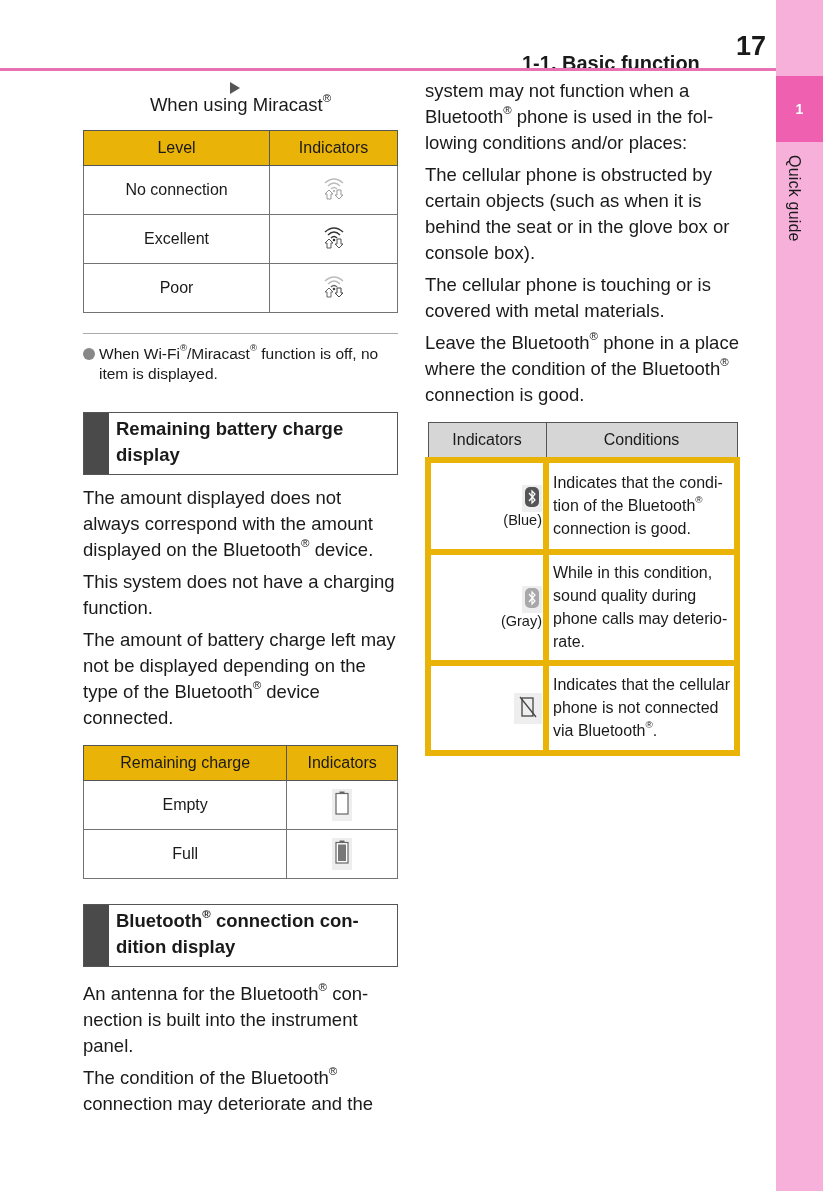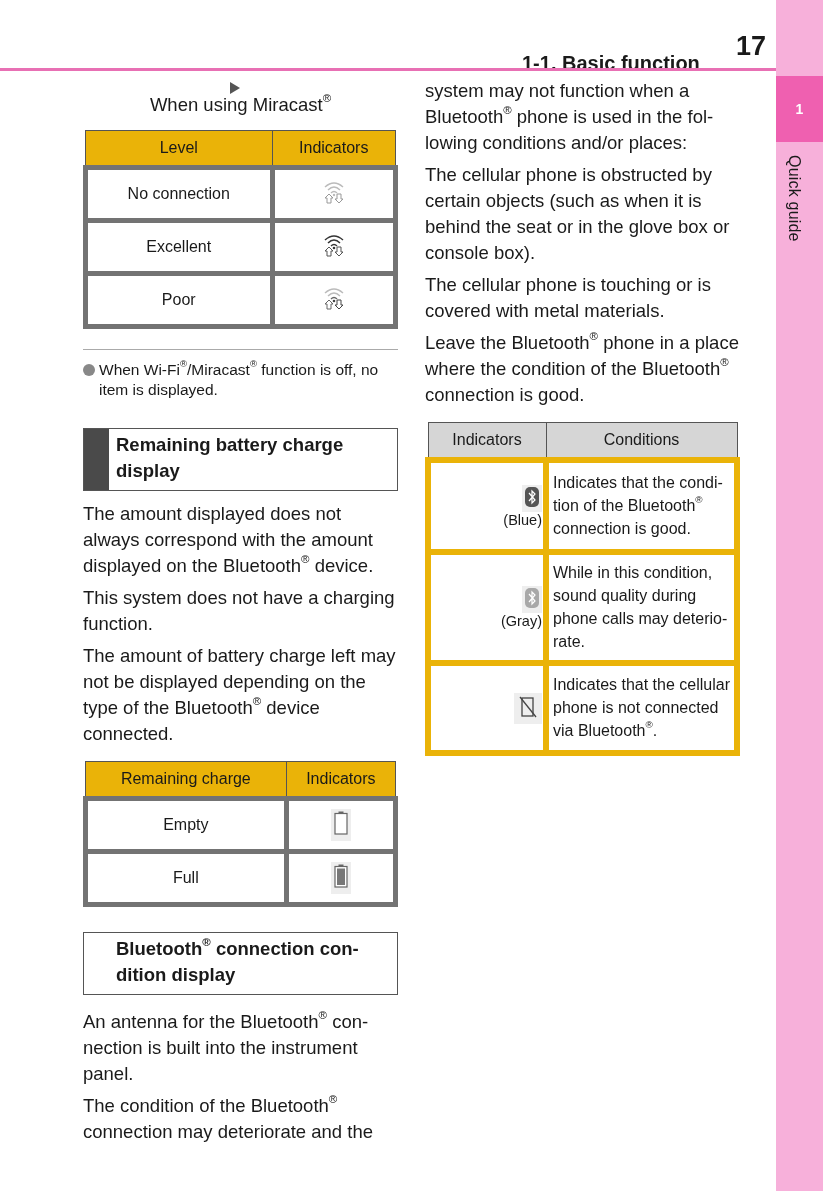--- a/index.html
+++ b/index.html
@@ -24,21 +24,21 @@
   .col { position:absolute; }
   .left { left:83px; top:82px; width:315px; }
   .right { left:425px; top:78px; width:315px; }
 
   .p { font-size:18.5px; line-height:26px; margin:0 0 6px 0; }
   .sub-h { font-size:18.5px; margin:0 0 14px 0; display:flex; align-items:center;flex-direction:column; }
   .sub-h .tri { width:0; height:0; border-top:6px solid transparent; border-bottom:6px solid transparent; border-left:10px solid #555; margin-right:12px; }
 
   table.t { border-collapse:collapse; width:315px; font-size:16px; }
   table.t th { background:#eab308; font-weight:normal; height:32px; border:1px solid #555; text-align:center; }
-  table.t td { border:5px solid #737373; text-align:center; height:46px; }
+  table.t td { border:1px solid #737373; text-align:center; height:46px; }
 
   .divider { height:1px; background:#aaa; margin:20px 0 10px 0; }
   .note { font-size:15.5px; line-height:20px; display:flex; }
   .note .dot { width:12px; height:12px; border-radius:50%; background:#888; margin-top:4px; margin-right:4px; flex:none; }
 
   .sec-head { display:flex; border:1px solid #555; margin:36px 0 10px 0; }
   .sec-head .bar { width:25px; background:#4a4a4a; flex:none; }
   .sec-head .txt { padding:3px 6px 6px 7px; font-weight:bold; font-size:18.5px; line-height:26px; }
 
   .ico-box { display:inline-block; background:#eeeeee; padding:2px 3px; vertical-align:middle; }
@@ -155,21 +155,21 @@
                 <rect x="4.5" y="0.5" width="5" height="2" fill="#666"></rect>
                 <rect x="1" y="2.5" width="12" height="20.5" fill="#fff" stroke="#666" stroke-width="1.2"></rect>
                 <rect x="3" y="4.5" width="8" height="16.5" fill="#777"></rect>
               </svg>
         </span>
       </td>
     </tr>
   </tbody>
     </table>
 
-  <div class="sec-head" style="margin-top:25px;align-items:flex-end;">
+  <div class="sec-head" style="margin-top:25px;">
     <div class="bar"></div>
     <div class="txt"><span>Bluetooth</span><sup>®</sup><span> connection con-dition display</span></div>
   </div>
 
   <p class="p" style="margin-top:14px;">An antenna for the Bluetooth<sup>®</sup> con-nection is built into the instrument panel.</p>
   <p class="p">The condition of the Bluetooth<sup>®</sup> connection may deteriorate and the</p>
 </div>
 
 <div class="col right">
   <p class="p">system may not function when a Bluetooth<sup>®</sup> phone is used in the fol-lowing conditions and/or places:</p>

